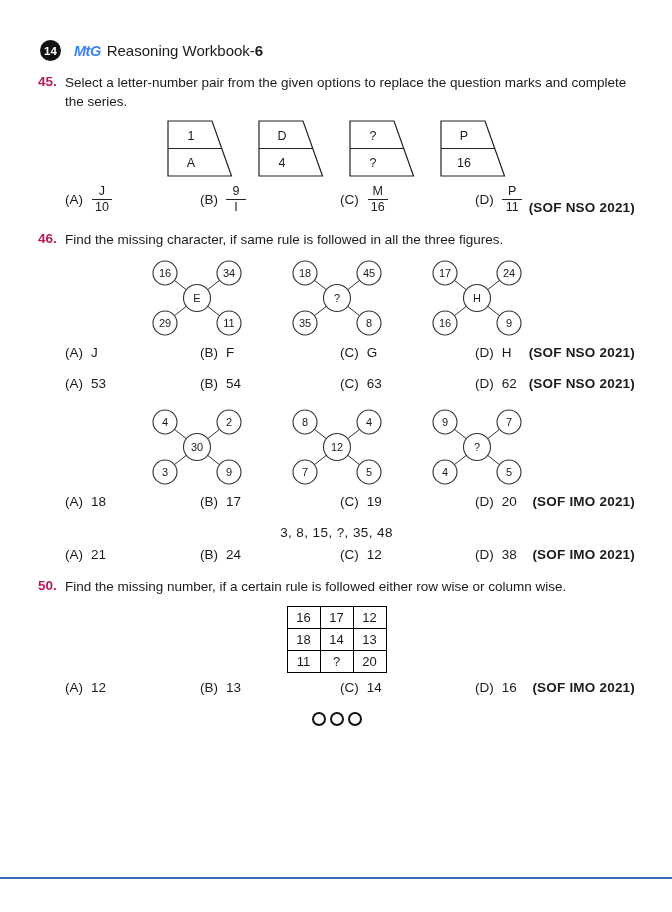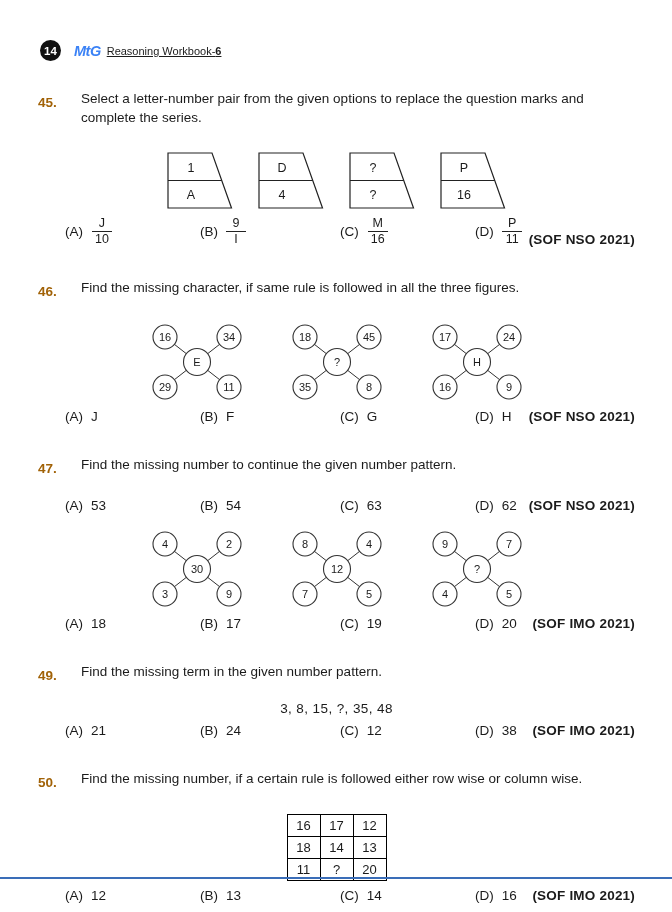--- a/index.html
+++ b/index.html
@@ -8,28 +8,28 @@
     font-family:"Liberation Sans","DejaVu Sans",sans-serif;
     font-size:13.5px;color:#1b1b1b;
   }
   .page{padding:40px 37px 0 38px;position:relative;}
 
   
   .page-header{display:flex;align-items:center;margin-left:2px;margin-bottom:2px;}
   .page-badge{width:21px;height:21px;border-radius:50%;background:#111;color:#fff;
     display:flex;align-items:center;justify-content:center;font-size:11.5px;font-weight:700;}
   .logo{color:#3b82f6;font-weight:700;font-style:italic;font-size:14.5px;letter-spacing:-0.5px;margin:0 6px 0 13px;}
-  .book-title{font-size:11px;text-decoration:underline;}
+  .book-title{font-size:15px;}
   .book-title .ed{font-weight:700;}
 
   
   .question{margin-top:16px;}
   .q-head{display:flex;}
-  .q-num{color:#a16207;font-weight:700;width:27px;flex-shrink:0;margin-top:21px;}
-  .q-text{margin:16px;flex:1;line-height:1.38;}
+  .q-num{color:#be185d;font-weight:700;width:27px;flex-shrink:0;}
+  .q-text{margin:0;flex:1;line-height:1.38;}
 
   
   .opts{display:flex;align-items:center;margin-left:27px;margin-top:7px;}
   .opt{display:flex;align-items:center;gap:8px;}
   .oa{width:135px;}.ob{width:140px;}.oc{width:135px;}.od{width:auto;}
   .source{margin-left:auto;font-weight:700;letter-spacing:0.2px;}
 
   
   .frac{display:inline-flex;flex-direction:column;align-items:center;line-height:1.2;font-size:12.5px;}
   .frac .fnum{border-bottom:1px solid #222;padding:0 4px;text-align:center;min-width:12px;}
@@ -209,24 +209,20 @@
         </span>
       <span class="opt od">
           <span>(D)</span>
           <span>H</span>
         </span>
       <span class="source">(SOF NSO 2021)</span>
     </div>
   </section>
 
   <section class="question">
-    <div class="q-head">
-      <span class="q-num">47.</span>
-      <p class="q-text">Find the missing number to continue the given number pattern.</p>
-    </div>
     <div class="opts">
       <span class="opt oa">
           <span>(A)</span>
           <span>53</span>
         </span>
       <span class="opt ob">
           <span>(B)</span>
           <span>54</span>
         </span>
       <span class="opt oc">
@@ -307,24 +303,20 @@
         </span>
       <span class="opt od">
           <span>(D)</span>
           <span>20</span>
         </span>
       <span class="source">(SOF IMO 2021)</span>
     </div>
   </section>
 
   <section class="question">
-    <div class="q-head">
-      <span class="q-num">49.</span>
-      <p class="q-text">Find the missing term in the given number pattern.</p>
-    </div>
     <div class="pattern">3, 8, 15, ?, 35, 48</div>
     <div class="opts">
       <span class="opt oa">
           <span>(A)</span>
           <span>21</span>
         </span>
       <span class="opt ob">
           <span>(B)</span>
           <span>24</span>
         </span>

